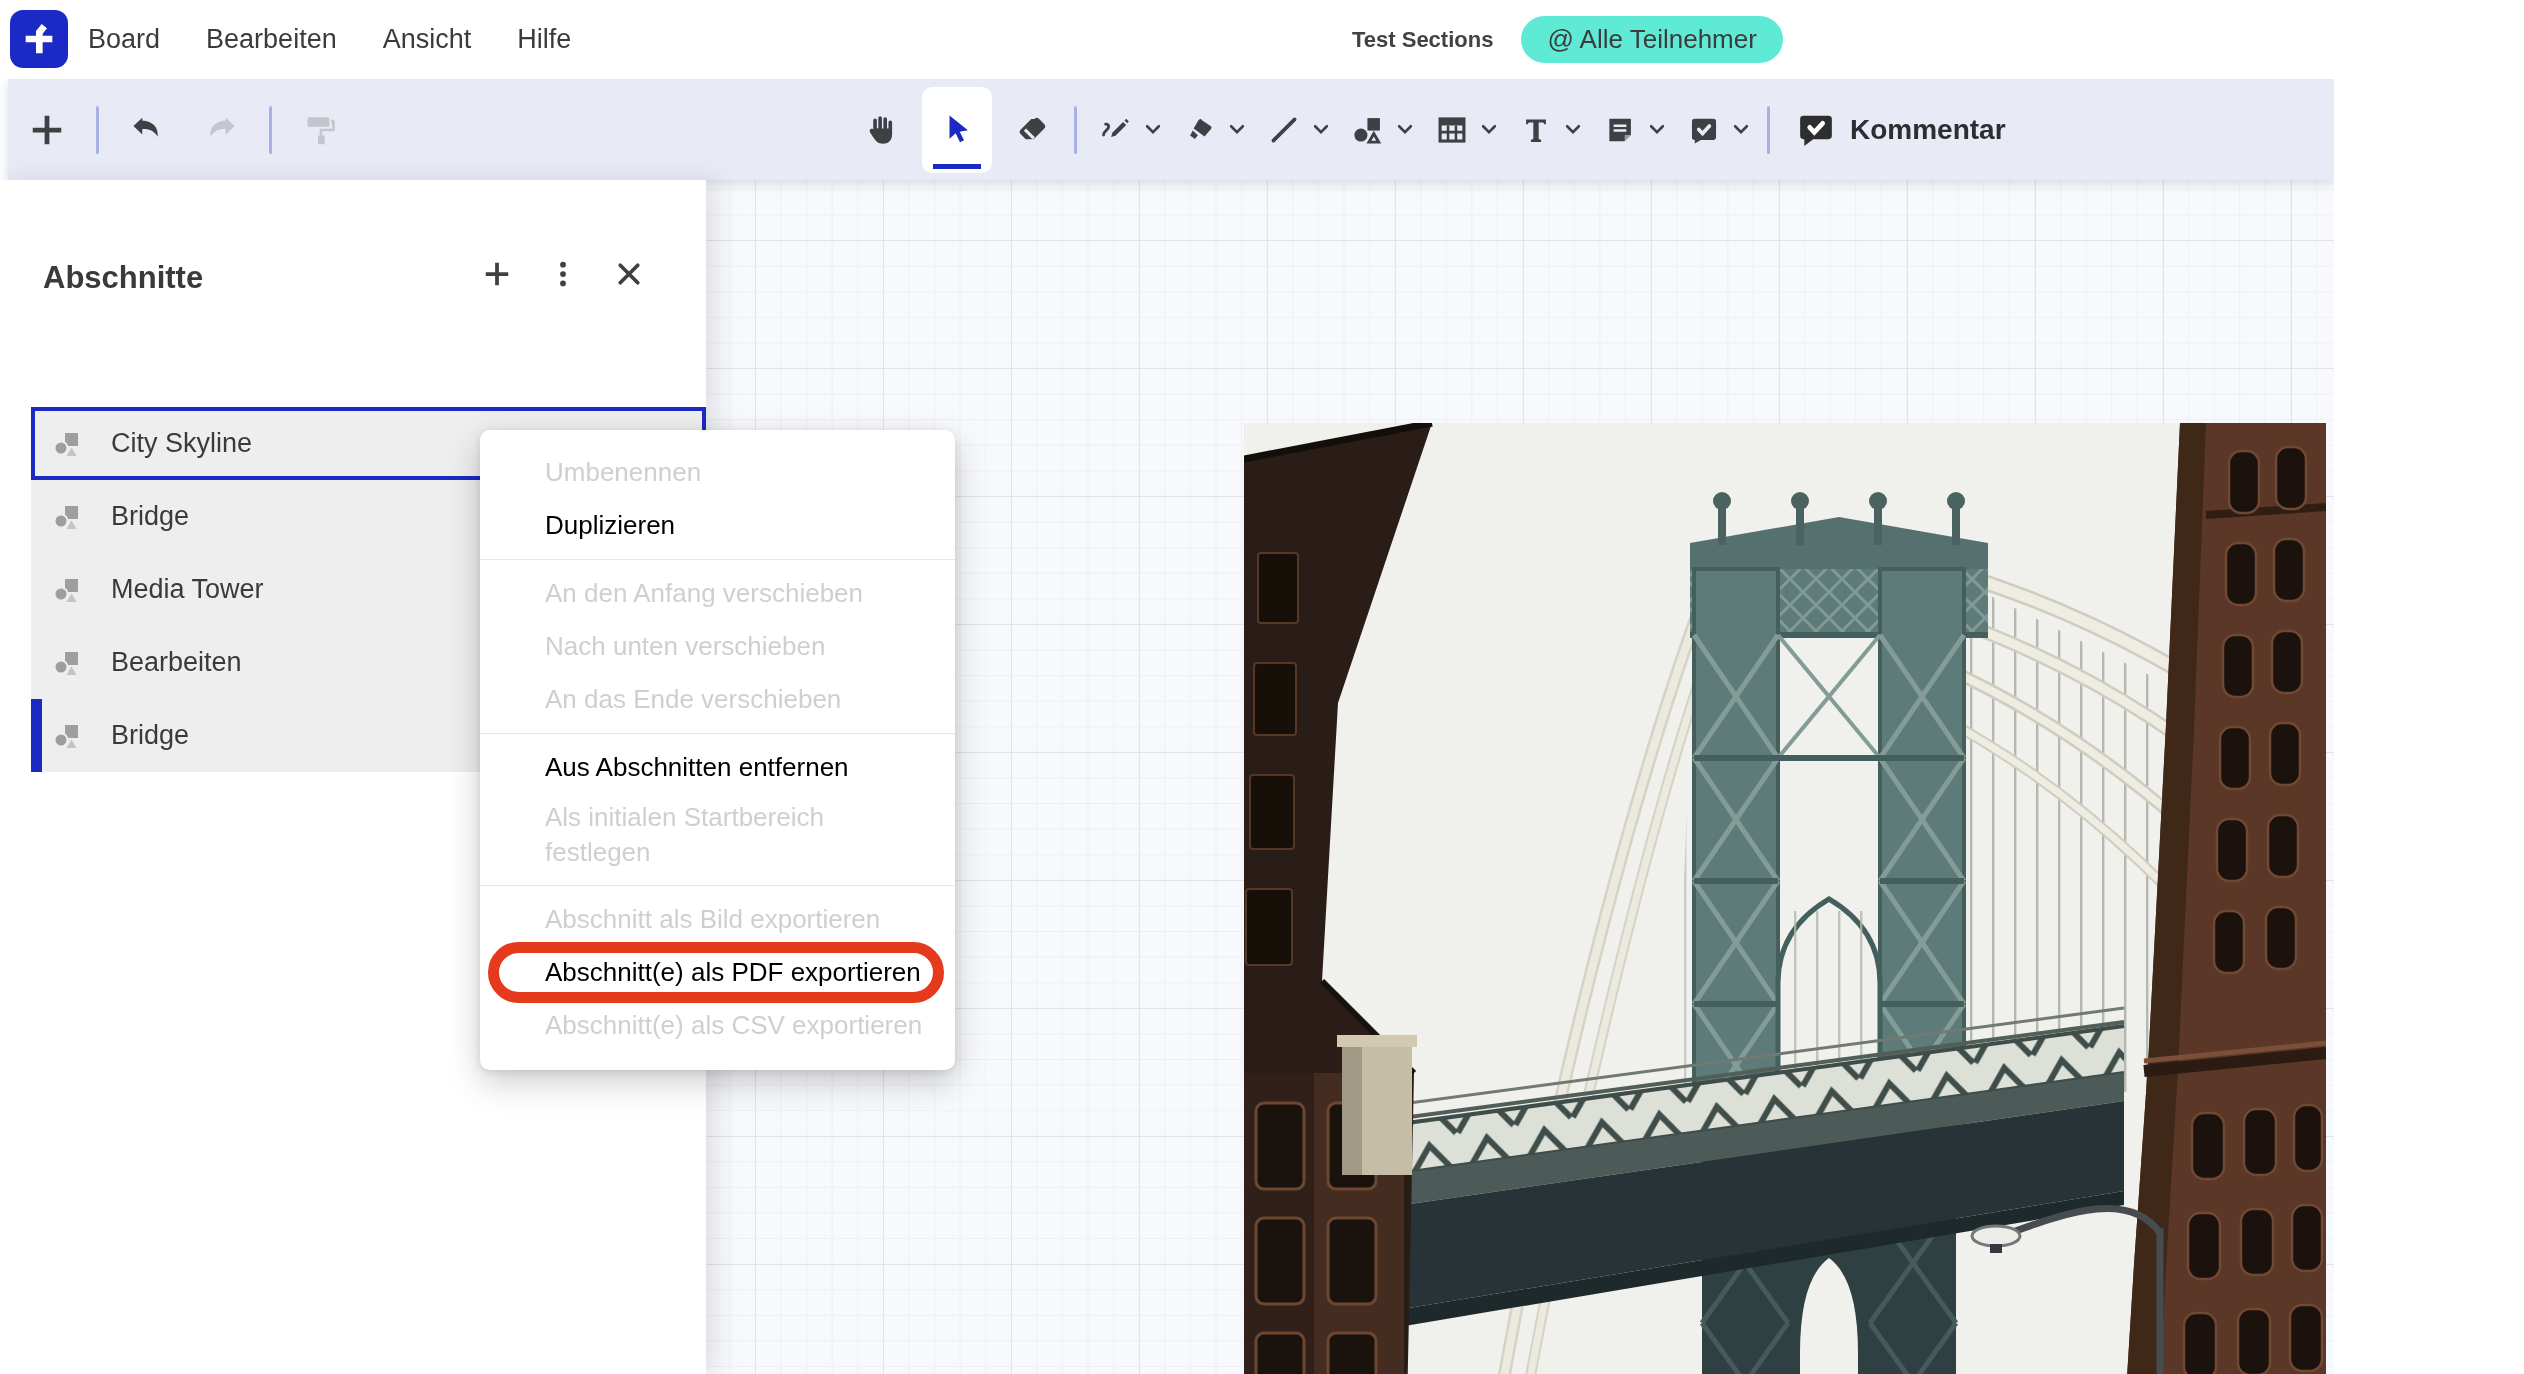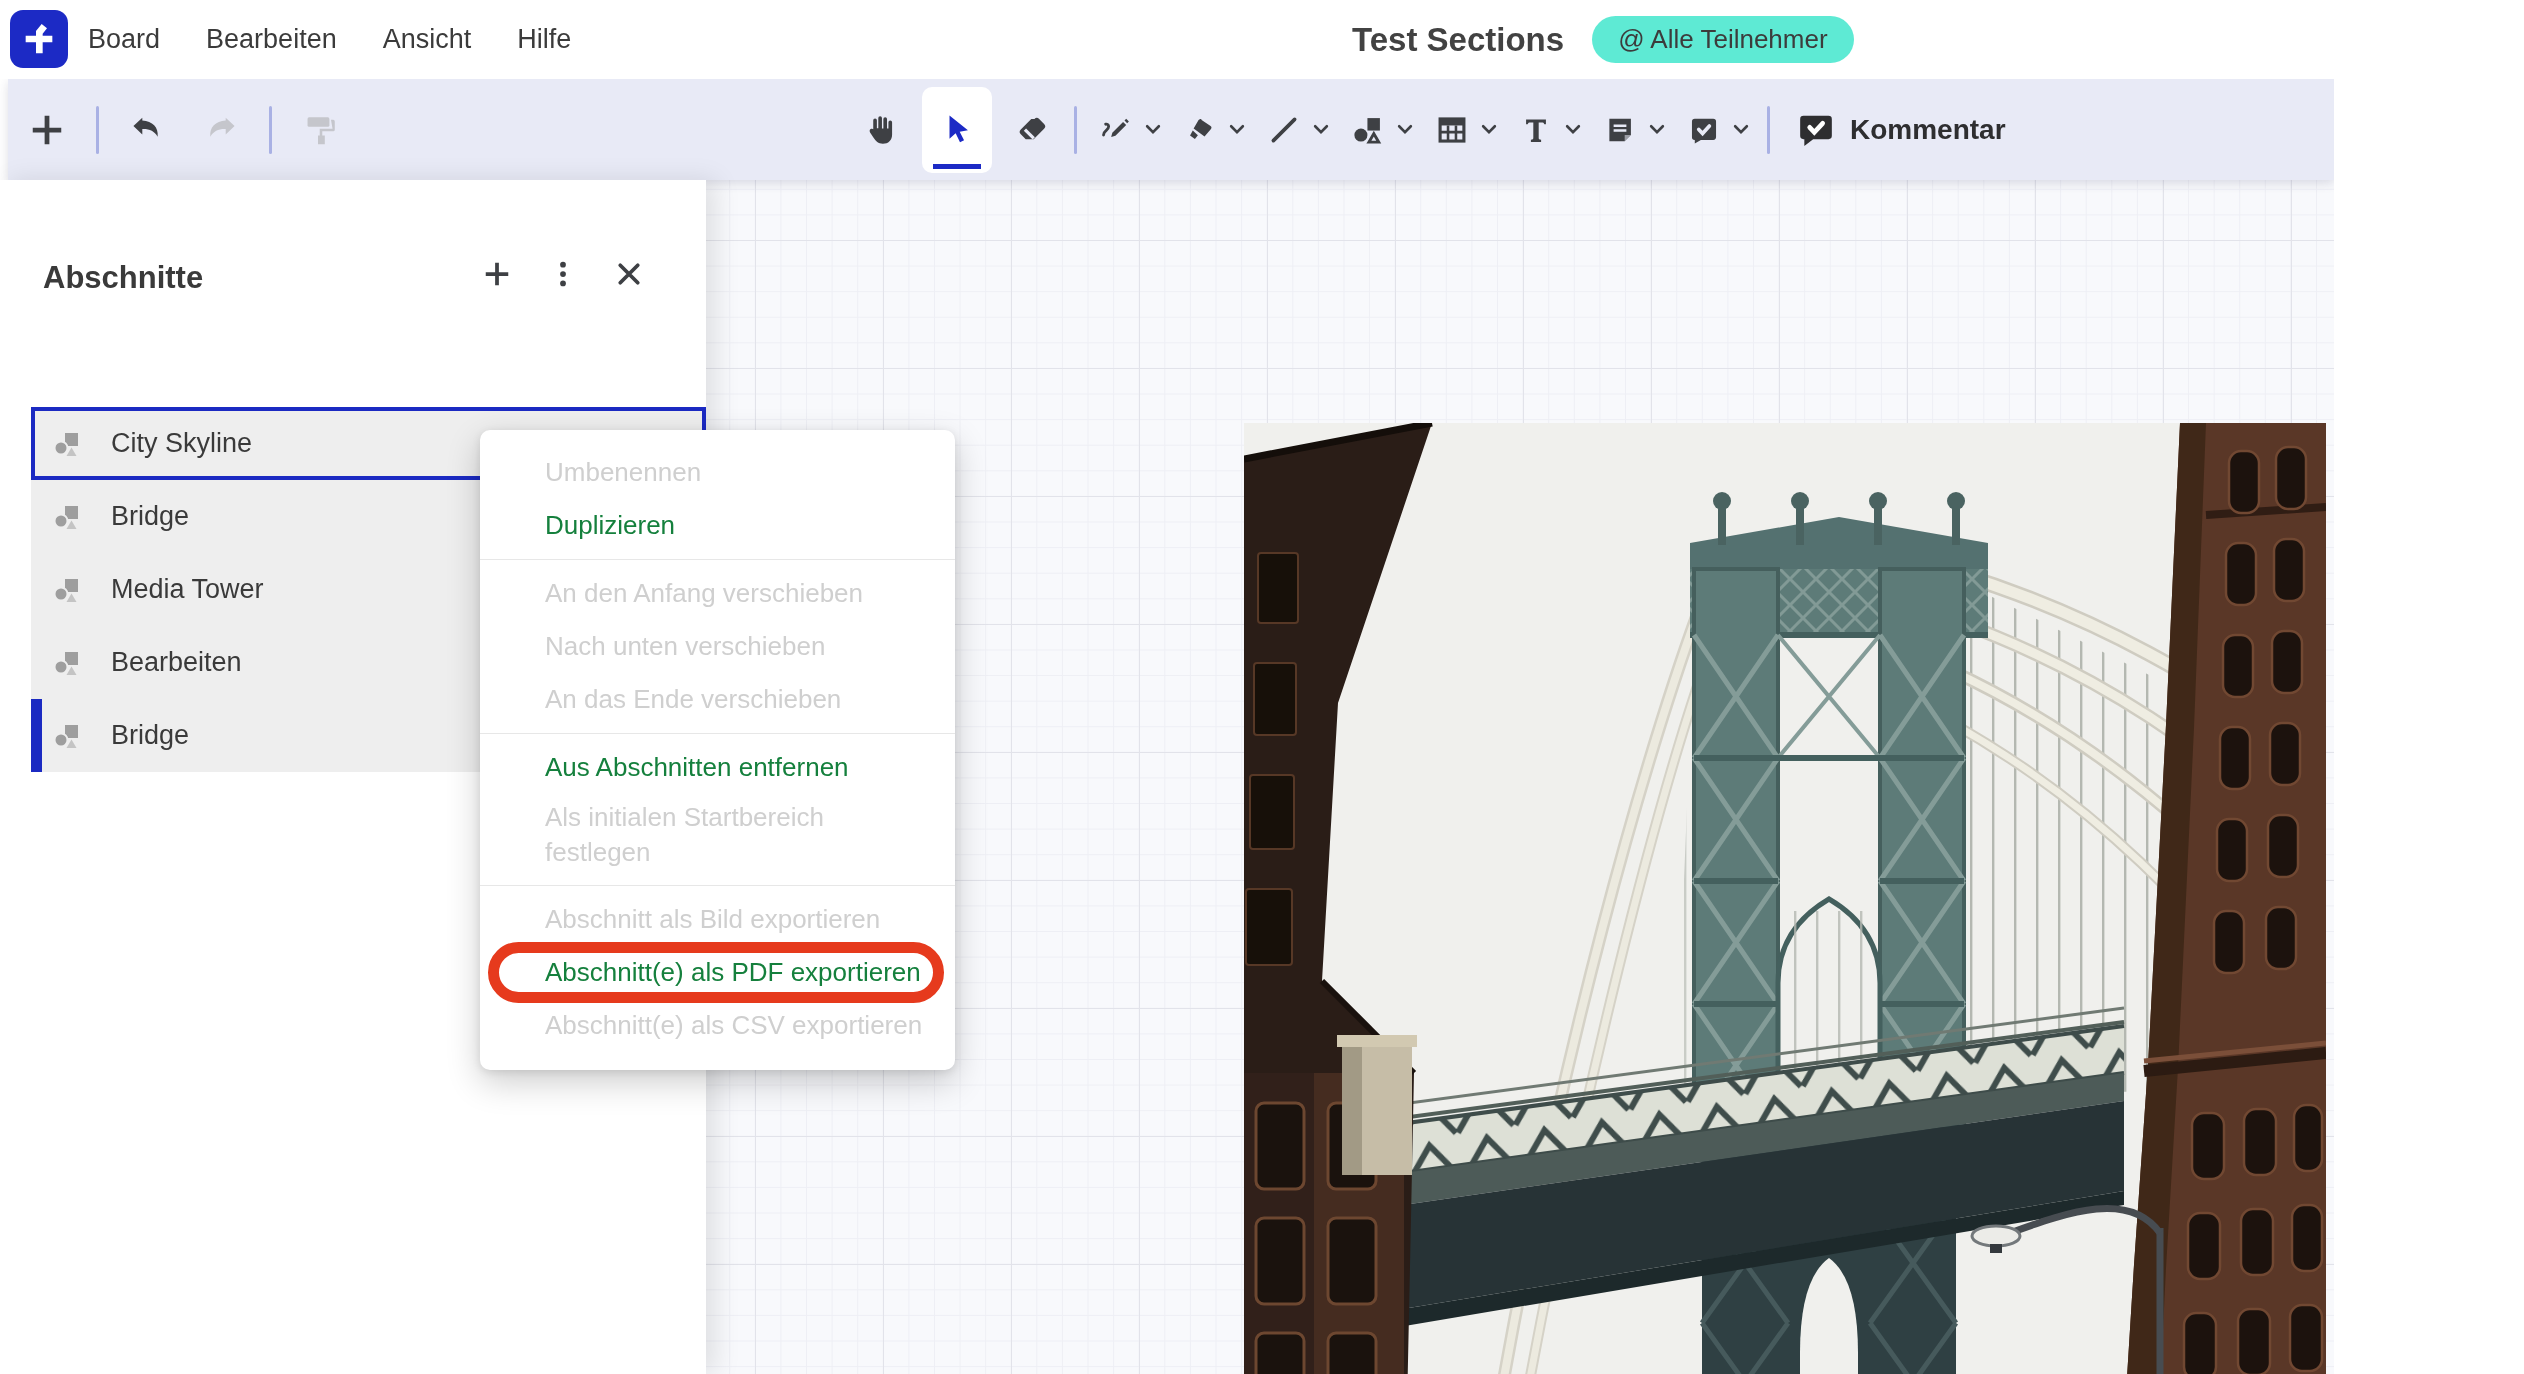--- a/index.html
+++ b/index.html
@@ -8,21 +8,21 @@
   .app { position:relative; width:2334px; height:1374px; overflow:hidden; background:#fff; }
 
   
   .menubar { position:absolute; left:0; top:0; right:0; height:79px; background:#ffffff; z-index:6; }
   .logo { position:absolute; left:10px; top:10px; width:58px; height:58px; border-radius:13px;
           background:#1c2ac5; display:flex; align-items:center; justify-content:center; cursor:pointer; }
   .logo svg { width:40px; height:40px; }
   .menu-items { position:absolute; left:88px; top:0; height:79px; display:flex; align-items:center; gap:46px; }
   .menu-item { font-size:27px; color:#3b3b3b; font-weight:500; cursor:pointer; }
   .title-group { position:absolute; left:1352px; top:0; height:79px; display:flex; align-items:center; gap:28px; }
-  .board-title { font-size:33px; font-weight:600; color:#424242; }
+  .board-title { font-size:22px; font-weight:600; color:#424242; }
   .badge { background:#5eead4; color:#3c3c3c; font-size:26px; padding:8px 26px; border-radius:28px; white-space:nowrap; }
 
   
   .toolbar { position:absolute; left:8px; top:79px; right:0; height:101px; background:#e8eaf6;
              box-shadow:0 3px 10px rgba(48,52,96,.16); z-index:4;text-align:center; }
   .tb-left { position:absolute; left:16px; top:0; height:101px; display:flex; align-items:center; gap:26px; }
   .tb-center { position:absolute; left:850px; top:0; height:101px; display:flex; align-items:center; gap:18px; }
   .tb-sep { width:3px; height:48px; background:#a9b1e4; border-radius:2px; }
   .tool { width:46px; height:46px; display:flex; align-items:center; justify-content:center;
           color:#3e4044; cursor:pointer; }
@@ -66,21 +66,21 @@
   .row .sec-icon { display:flex; align-items:center; }
   .row .sec-icon svg { width:28px; height:28px; }
   .row-label { margin-left:30px; font-size:27px; color:#3a3a3a; }
   .row.selected { box-shadow:inset 0 0 0 4px #1b2ac2; }
   .row.active::before { content:""; position:absolute; left:0; top:0; bottom:0; width:11px; background:#1b2ac2; }
 
   
   .ctx { position:absolute; left:480px; top:430px; width:475px; background:#ffffff; border-radius:10px;
          box-shadow:0 12px 34px rgba(0,0,0,.20), 0 2px 8px rgba(0,0,0,.10); padding:16px 0 18px 0; z-index:10; }
   .ctx-item { min-height:53px; display:flex; align-items:center; padding:0 30px 0 65px;
-              font-size:26px; color:#15803d; position:relative; cursor:pointer; }
+              font-size:26px; color:#000000; position:relative; cursor:pointer; }
   .ctx-item.disabled { color:#cfcfcf; cursor:default; }
   .ctx-item.two-line span { display:block; width:340px; line-height:35px; padding:6px 0 8px 0; }
   .ctx-sep { height:1px; background:#e7e7e7; margin:7px 0; }
   .red-oval { position:absolute; left:8px; right:11px; top:-4px; bottom:-4px;
               border:11px solid #e63a1d; border-radius:46px; pointer-events:none; }
 </style>
 </head>
 <body>
 
 <div class="app">

